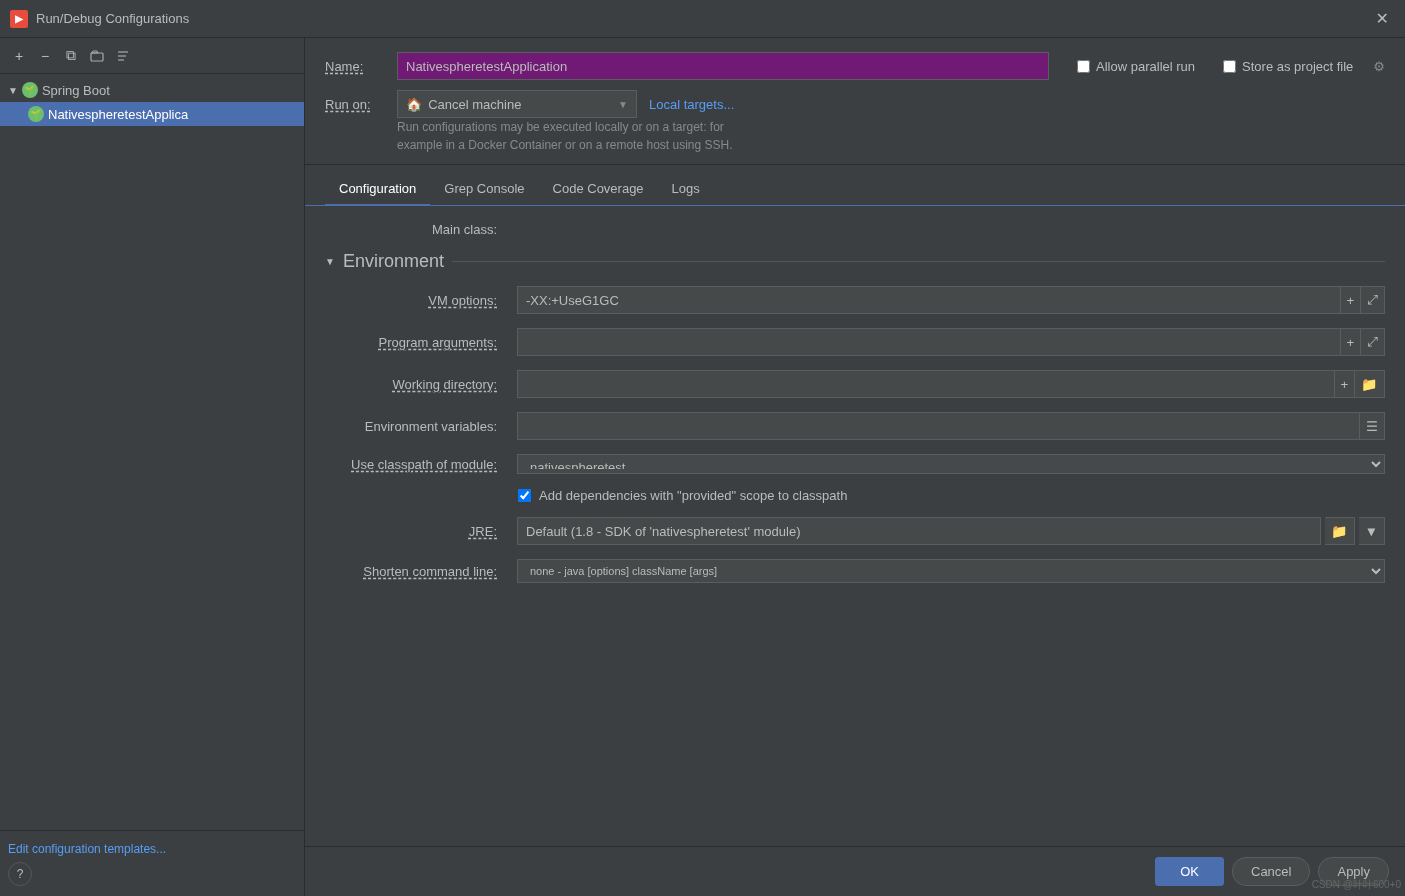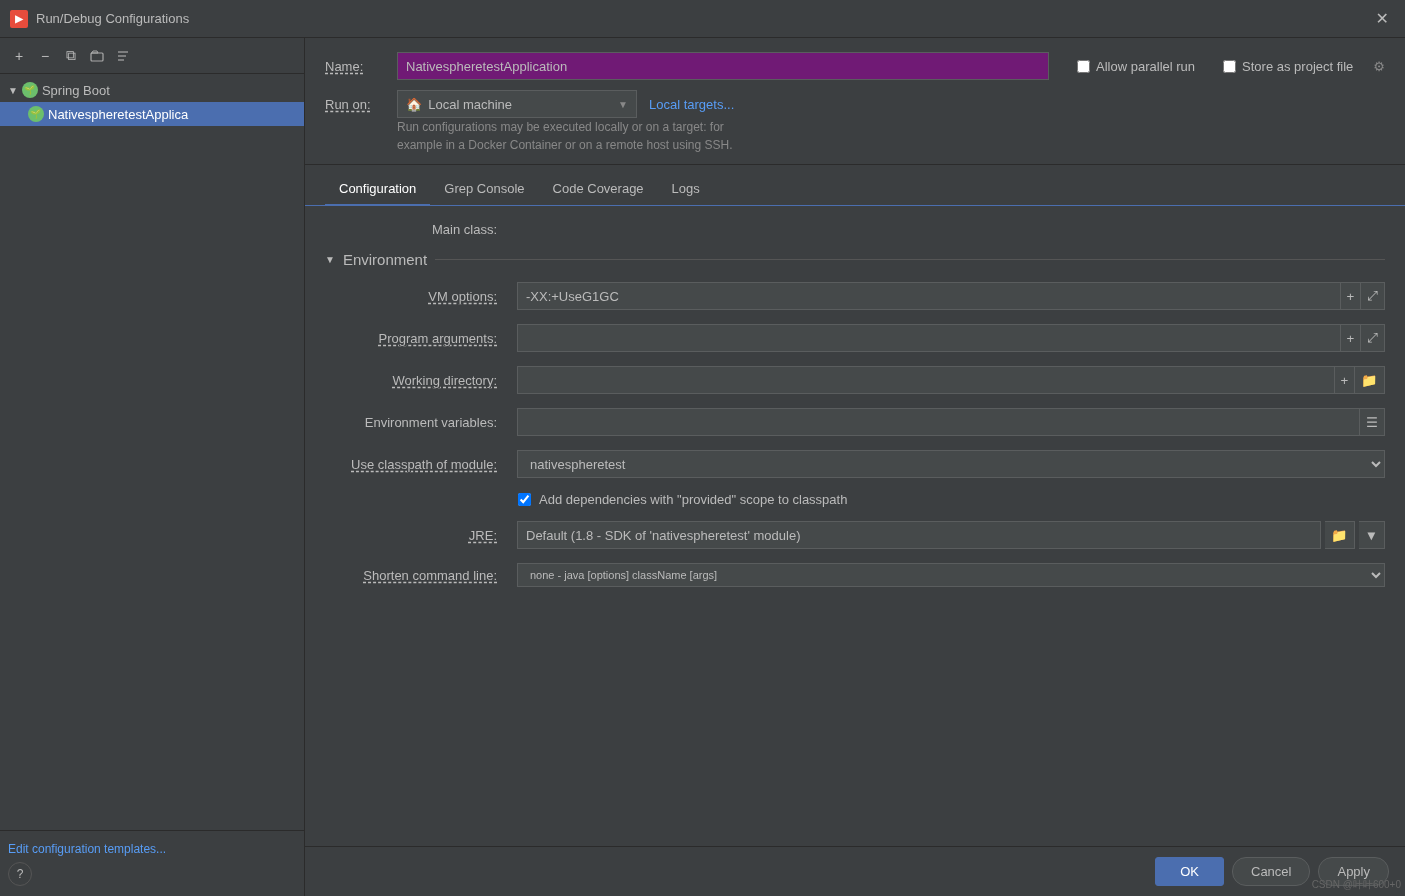--- a/index.html
+++ b/index.html
@@ -293,21 +293,21 @@
       gap: 8px;
       margin-bottom: 14px;
       margin-top: 4px;
     }
     .section-chevron {
       color: #bbbbbb;
       font-size: 10px;
     }
     .section-title {
       color: #bbbbbb;
-      font-size: 15px;
+      font-size: 18px;
     }
     .section-line {
       flex: 1;
       height: 1px;
       background: #555;
     }
 
     .checkbox-row {
       display: flex;
       align-items: center;
@@ -476,21 +476,21 @@
             <span>Store as project file</span>
           </label>
           <span class="gear-icon">⚙</span>
         </div>
       </div>
 
       <div class="run-on-wrapper">
         <span class="name-label">Run on:</span>
         <div class="run-on-select-wrapper">
           <span>🏠</span>
-          <span>Local machine</span>
+          <span>Cancel machine</span>
           <span class="dropdown-arrow">▼</span>
         </div>
         <a class="manage-targets-link">Local targets...</a>
       </div>
 
       <div class="run-on-description">
         Run configurations may be executed locally or on a target: for<br>
         example in a Docker Container or on a remote host using SSH.
       </div>
 
@@ -546,21 +546,21 @@
         <span class="form-label">Environment variables:</span>
         <div class="input-with-btn">
           <input class="form-input" type="text" value="" style="">
           <button class="input-btn">☰</button>
         </div>
       </div>
 
       <div class="form-row">
         <span class="form-label underline">Use classpath of module:</span>
         <div style="flex:1; display:flex; align-items:center;">
-          <select style="flex:1; background:#45494a; border:1px solid #5a5d5e; color:#bbbbbb; padding:4px 8px; font-size:13px; height:28px; outline:none; cursor:pointer;">
+          <select style="flex:1; background:#45494a; border:1px solid #5a5d5e; color:#bbbbbb; padding:4px 8px; font-size:13px; height:20px; outline:none; cursor:pointer;">
             <option>nativespheretest</option>
           </select>
         </div>
       </div>
 
       <div class="checkbox-row">
         <input type="checkbox" checked="" style="">
         <label>Add dependencies with "provided" scope to classpath</label>
       </div>
 

